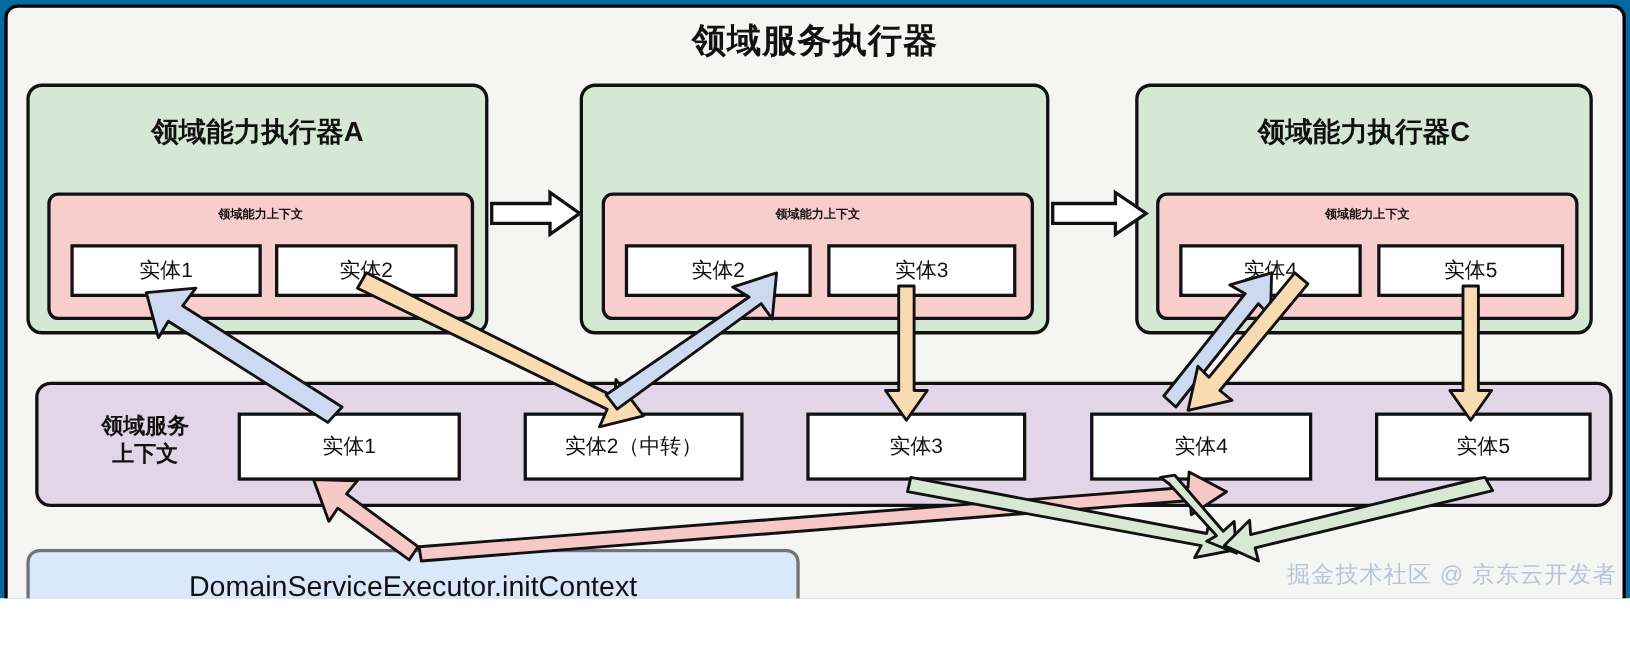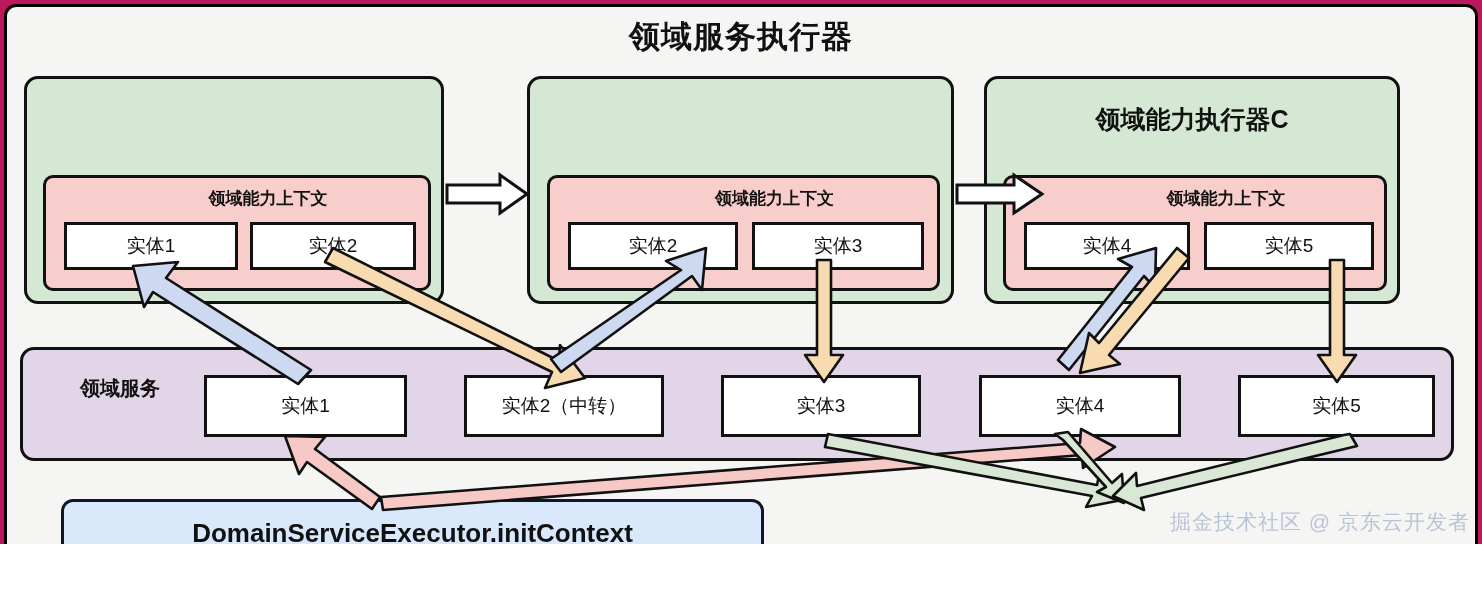--- a/index.html
+++ b/index.html
@@ -1,20 +1,20 @@
 <!DOCTYPE html>
 <html><head>
 <meta charset="utf-8">
 <style>
   html,body{margin:0;padding:0;background:#ffffff;}
   body{font-family:"Liberation Sans","DejaVu Sans",sans-serif;}
   #canvas{
     position:relative;
     width:1482px;height:544px;
-    background:#be185d;
+    background:#0369a1;
     overflow:hidden;
   }
   
   .outer-frame{
     position:absolute;left:4px;top:4px;width:1474px;height:584px;
     background:#f5f5f3;
     border:3px solid #000000;
     border-radius:12px;
     box-sizing:border-box;
   }
@@ -39,21 +39,21 @@
   
   .cap-ctx{
     position:absolute;
     background:#f8cecc;
     border:3px solid #111111;
     border-radius:10px;
     box-sizing:border-box;
   }
   .cap-title{
     position:absolute;left:0;top:9px;width:100%;
-    text-align:center;font-size:17px;font-weight:bold;color:#111111;margin-left:31px;
+    text-align:center;font-size:11px;font-weight:bold;color:#111111;
   }
   
   .entity{
     position:absolute;
     background:#ffffff;
     border:3px solid #111111;
     box-sizing:border-box;
     display:flex;align-items:center;justify-content:center;
     font-size:19px;color:#111111;
   }
@@ -75,25 +75,25 @@
     background:#ffffff;
     border:3px solid #111111;
     box-sizing:border-box;
     display:flex;align-items:center;justify-content:center;
     font-size:19px;color:#111111;
   }
   
   .method-card{
     position:absolute;
     background:#dae8fc;
-    border:3px solid #0f172a;
+    border:3px solid #737373;
     border-radius:12px;
     box-sizing:border-box;
     display:flex;align-items:center;justify-content:center;
-    font-size:26px;font-weight:bold;color:#111111;margin-left:37px;
+    font-size:26px;font-weight:normal;color:#111111;
   }
   
   #arrows{
     position:absolute;left:0;top:0;width:1482px;height:592px;
     pointer-events:none;
   }
   .watermark{
     position:absolute;right:12px;bottom:8px;
     font-size:21px;color:#b9c4d6;
     white-space:nowrap;
@@ -103,47 +103,49 @@
 </head>
 <body>
 
 <div id="canvas">
 
   <div class="outer-frame"></div>
 
   <div class="diagram-title">领域服务执行器</div>
 
   <div class="exec-card" style="left:24px;top:76px;width:420px;height:228px;">
+    <div class="exec-title">领域能力执行器A</div>
     <div class="cap-ctx" style="left:16px;top:96px;width:388px;height:116px;">
       <div class="cap-title">领域能力上下文</div>
       <div class="entity" style="left:18px;top:44px;width:174px;height:48px;">实体1</div>
       <div class="entity" style="left:204px;top:44px;width:166px;height:48px;">实体2</div>
     </div>
   </div>
 
   <div class="exec-card" style="left:527px;top:76px;width:427px;height:228px;">
     <div class="cap-ctx" style="left:17px;top:96px;width:393px;height:116px;">
       <div class="cap-title">领域能力上下文</div>
       <div class="entity" style="left:18px;top:44px;width:170px;height:48px;">实体2</div>
       <div class="entity" style="left:202px;top:44px;width:172px;height:48px;">实体3</div>
     </div>
   </div>
 
-  <div class="exec-card" style="left:984px;top:76px;width:416px;height:228px;">
+  <div class="exec-card" style="left:1032px;top:76px;width:416px;height:228px;">
     <div class="exec-title">领域能力执行器C</div>
     <div class="cap-ctx" style="left:16px;top:96px;width:384px;height:116px;">
       <div class="cap-title">领域能力上下文</div>
       <div class="entity" style="left:18px;top:44px;width:166px;height:48px;">实体4</div>
       <div class="entity" style="left:198px;top:44px;width:170px;height:48px;">实体5</div>
     </div>
   </div>
 
-  <div class="svc-band" style="left:20px;top:347px;width:1434px;height:114px;padding-left:15px;">
+  <div class="svc-band" style="left:32px;top:347px;width:1434px;height:114px;padding-left:15px;">
     <div class="svc-label" style="left:22px;top:26px;width:150px;">
       <div>领域服务</div>
+      <div>上下文</div>
     </div>
     <div class="svc-entity" style="left:181px;top:25px;width:203px;height:62px;">实体1</div>
     <div class="svc-entity" style="left:441px;top:25px;width:200px;height:62px;">实体2（中转）</div>
     <div class="svc-entity" style="left:698px;top:25px;width:200px;height:62px;">实体3</div>
     <div class="svc-entity" style="left:956px;top:25px;width:202px;height:62px;">实体4</div>
     <div class="svc-entity" style="left:1215px;top:25px;width:197px;height:62px;">实体5</div>
   </div>
 
   <div class="method-card" style="left:24px;top:499px;width:703px;height:68px;">DomainServiceExecutor.initContext</div>
 

